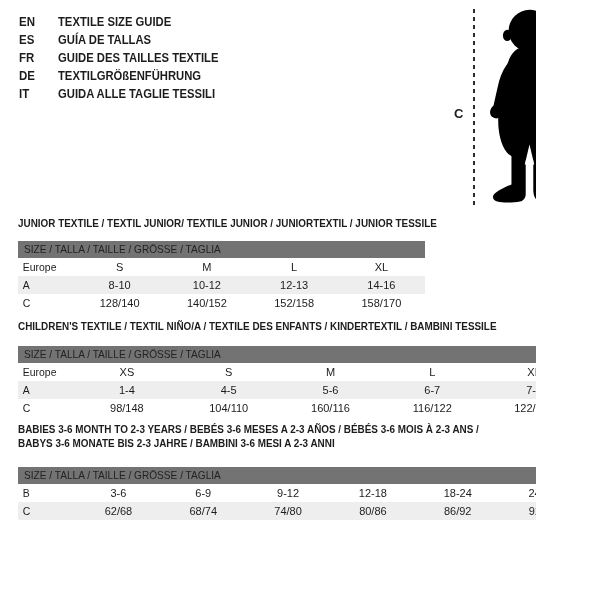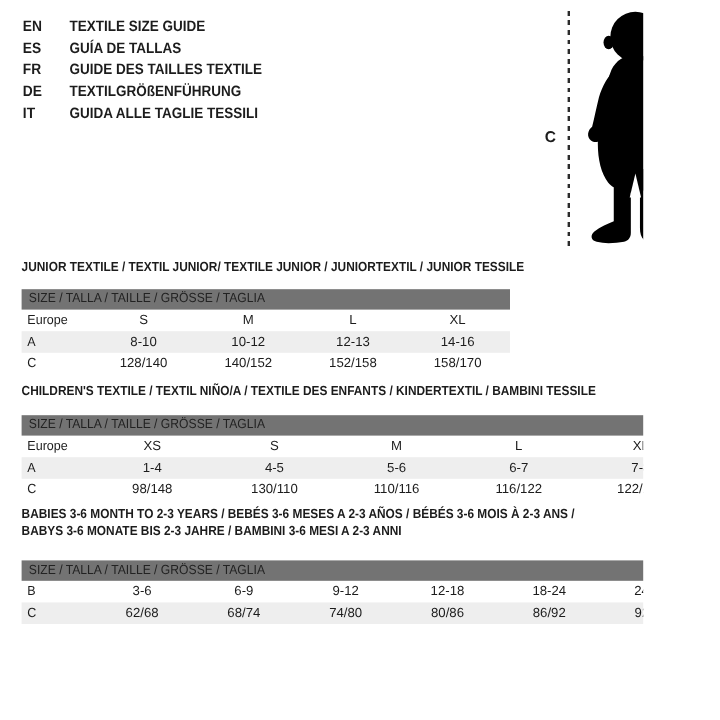--- a/index.html
+++ b/index.html
@@ -149,22 +149,22 @@
       <span class="tlabel">A</span>
       <span class="tcell">1-4</span>
       <span class="tcell">4-5</span>
       <span class="tcell">5-6</span>
       <span class="tcell">6-7</span>
       <span class="tcell">7-8</span>
     </div>
     <div class="trow">
       <span class="tlabel">C</span>
       <span class="tcell">98/148</span>
-      <span class="tcell">130/110</span>
-      <span class="tcell">110/116</span>
+      <span class="tcell">104/110</span>
+      <span class="tcell">160/116</span>
       <span class="tcell">116/122</span>
       <span class="tcell">122/128</span>
     </div>
   </div>
 
   <div class="tblsec t3">
     <div class="tbl-title wrap">BABIES 3-6 MONTH TO 2-3 YEARS / BEBÉS 3-6 MESES A 2-3 AÑOS / BÉBÉS 3-6 MOIS À 2-3 ANS / BABYS 3-6 MONATE BIS 2-3 JAHRE / BAMBINI 3-6 MESI A 2-3 ANNI</div>
     <div class="sizebar">
       <span>SIZE / TALLA / TAILLE / GRÖSSE / TAGLIA</span>
     </div>

